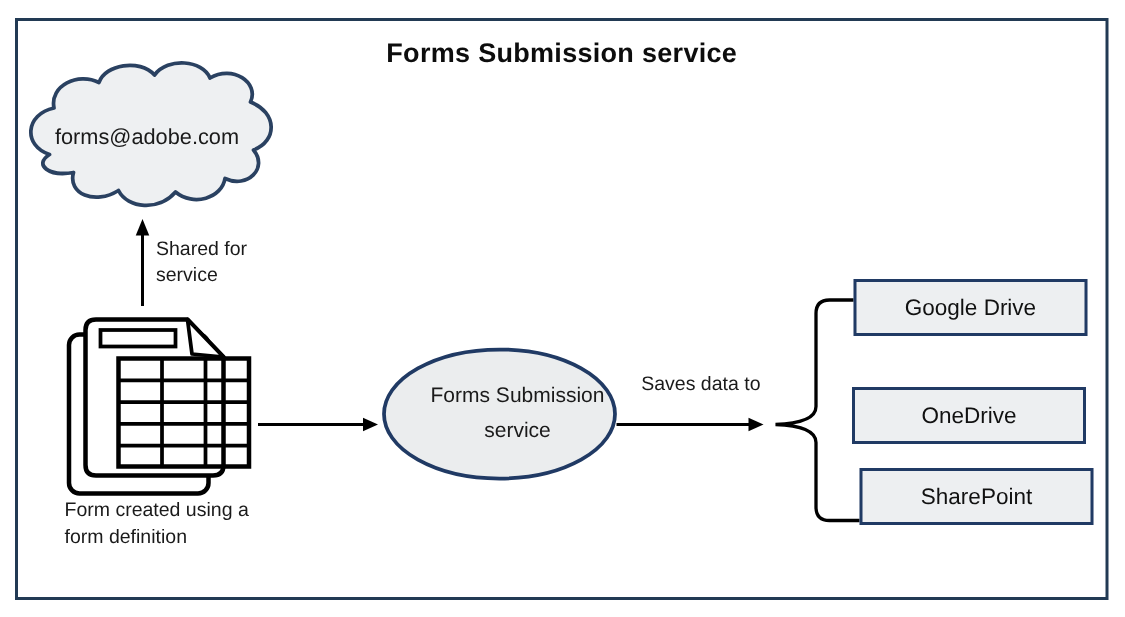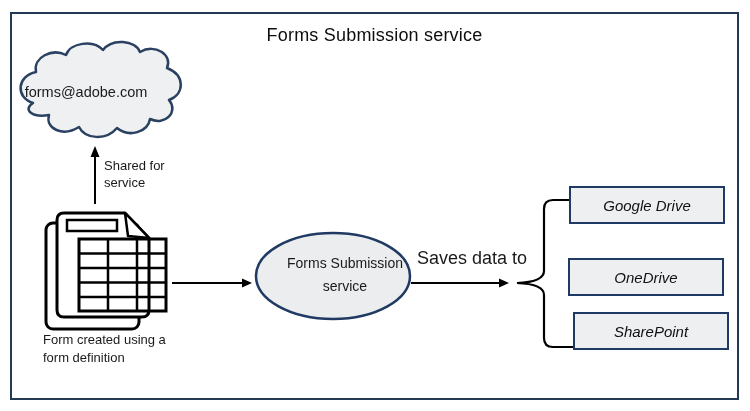--- a/index.html
+++ b/index.html
@@ -1,28 +1,28 @@
 <!DOCTYPE html>
 <html><head>
 <meta charset="utf-8">
 <style>
   html,body{margin:0;padding:0;background:#ffffff;}
   body{font-family:"Liberation Sans", sans-serif; color:#1a1a1a;}
   #stage{position:relative;width:750px;height:411px;background:#ffffff;overflow:hidden;}
   #frame{position:absolute;left:10px;top:12px;width:725px;height:384px;border:2px solid #223a54;background:#ffffff;}
   #shapes{position:absolute;left:0;top:0;width:750px;height:411px;}
   .txt{position:absolute;white-space:nowrap;}
-  #diagram-title{left:10px;top:25px;width:729px;text-align:center;font-size:18px;font-weight:normal;color:#0d0d0d;letter-spacing:.2px;}
-  #cloud-label{left:12px;top:84px;width:148px;text-align:center;font-size:14.5px;}
+  #diagram-title{left:10px;top:25px;width:729px;text-align:center;font-size:18px;font-weight:bold;color:#0d0d0d;letter-spacing:.2px;}
+  #cloud-label{left:24px;top:84px;width:148px;text-align:center;font-size:14.5px;}
   #shared-label{left:104px;top:157px;font-size:13px;line-height:17px;}
   #form-caption{left:43px;top:331px;font-size:13px;line-height:17.5px;}
   #service-label{left:256px;top:252px;width:178px;text-align:center;font-size:14px;line-height:23px;}
-  #saves-label{left:417px;top:248px;width:90px;text-align:right;font-size:18px;}
+  #saves-label{left:417px;top:248px;width:90px;text-align:right;font-size:13px;}
   .dest-box{position:absolute;width:152px;height:34px;border:2px solid #203a64;background:#edeff1;
-            display:flex;align-items:center;justify-content:center;font-size:15px;color:#111;font-style:italic;}
+            display:flex;align-items:center;justify-content:center;font-size:15px;color:#111;}
   #dest-google{left:569px;top:186px;}
   #dest-onedrive{left:568px;top:258px;}
   #dest-sharepoint{left:573px;top:312px;}
 </style>
 </head>
 <body>
 
 <div id="stage">
   <div id="frame"></div>
 

